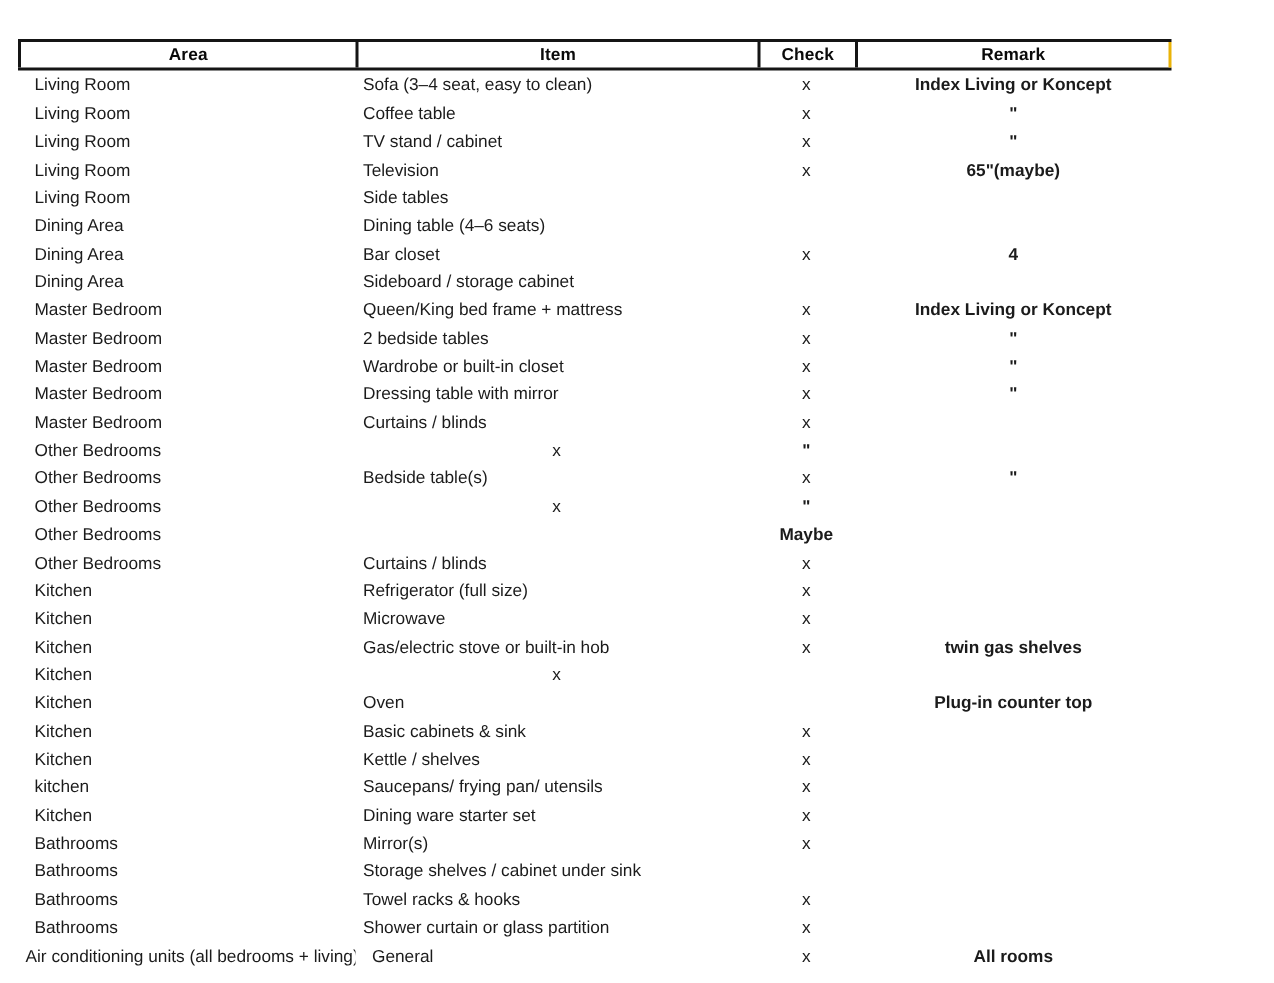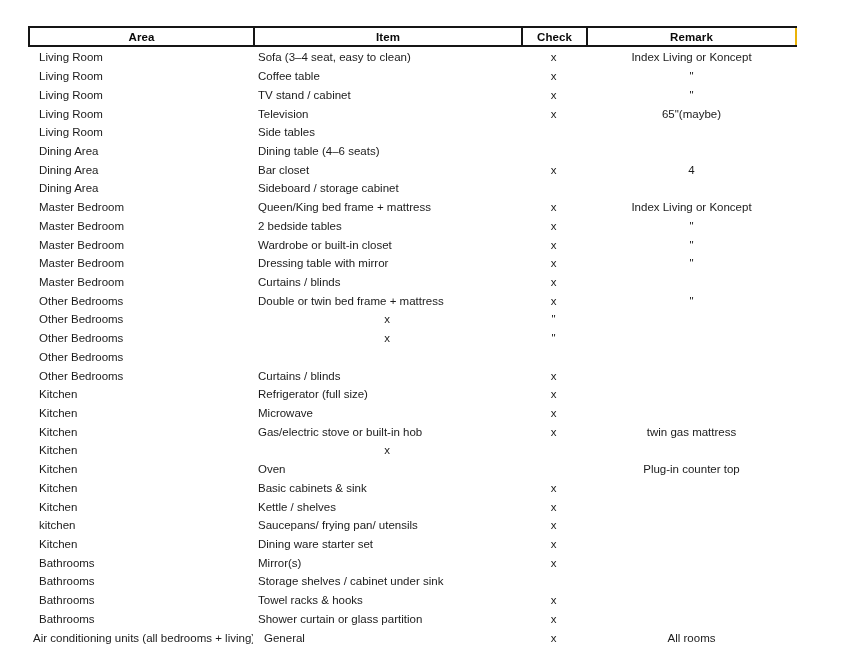--- a/index.html
+++ b/index.html
@@ -15,21 +15,21 @@
     font-family: "Liberation Sans", sans-serif;
     color: #1b1b1b;
   }
   .sheet {
     position: absolute;
     inset: 0;
     background: #ffffff;
   }
   .checklist-table {
     position: absolute;
-    left: 28px;
+    left: 12px;
     top: 26px;
     width: 769px;
   }
   .header-row {
     box-sizing: border-box;
     display: grid;
     grid-template-columns: 225px 268px 65px 211px;
     height: 21px;
     border-top: 2px solid #151515;
     border-bottom: 2px solid #151515;
@@ -70,20 +70,21 @@
     padding-left: 11px;
   }
   .cell.item {
     padding-left: 5px;
   }
   .cell.check {
     text-align: center;
   }
   .cell.remark {
     text-align: center;
+    font-weight: bold;
   }
 </style>
 </head>
 <body>
 
 <div class="sheet">
   <div class="checklist-table">
 
     <div class="header-row">
       <div class="header-cell">Area</div>
@@ -166,37 +167,38 @@
           <div class="cell remark">"</div>
         </div>
         <div class="row">
           <div class="cell area">Master Bedroom</div>
           <div class="cell item">Curtains / blinds</div>
           <div class="cell check">x</div>
           <div class="cell remark"></div>
         </div>
         <div class="row">
           <div class="cell area">Other Bedrooms</div>
-          <div class="cell item">Double or twin bed frame + mattress</div>
-          <div class="cell check">x</div>
-          <div class="cell remark">"</div>
-        </div>
-        <div class="row">
-          <div class="cell area">Other Bedrooms</div>
-          <div class="cell check">x</div>
-          <div class="cell remark">"</div>
-        </div>
-        <div class="row">
-          <div class="cell area">Other Bedrooms</div>
-          <div class="cell check">x</div>
-          <div class="cell remark">"</div>
-        </div>
-        <div class="row">
-          <div class="cell area">Other Bedrooms</div>
-          <div class="cell check"></div>
+          <div class="cell check">x</div>
+          <div class="cell remark">"</div>
+        </div>
+        <div class="row">
+          <div class="cell area">Other Bedrooms</div>
+          <div class="cell item">Bedside table(s)</div>
+          <div class="cell check">x</div>
+          <div class="cell remark">"</div>
+        </div>
+        <div class="row">
+          <div class="cell area">Other Bedrooms</div>
+          <div class="cell check">x</div>
+          <div class="cell remark">"</div>
+        </div>
+        <div class="row">
+          <div class="cell area">Other Bedrooms</div>
+          <div class="cell check"></div>
+          <div class="cell remark">Maybe</div>
         </div>
         <div class="row">
           <div class="cell area">Other Bedrooms</div>
           <div class="cell item">Curtains / blinds</div>
           <div class="cell check">x</div>
           <div class="cell remark"></div>
         </div>
         <div class="row">
           <div class="cell area">Kitchen</div>
           <div class="cell item">Refrigerator (full size)</div>
@@ -206,21 +208,21 @@
         <div class="row">
           <div class="cell area">Kitchen</div>
           <div class="cell item">Microwave</div>
           <div class="cell check">x</div>
           <div class="cell remark"></div>
         </div>
         <div class="row">
           <div class="cell area">Kitchen</div>
           <div class="cell item">Gas/electric stove or built-in hob</div>
           <div class="cell check">x</div>
-          <div class="cell remark">twin gas mattress</div>
+          <div class="cell remark">twin gas shelves</div>
         </div>
         <div class="row">
           <div class="cell area">Kitchen</div>
           <div class="cell check">x</div>
           <div class="cell remark"></div>
         </div>
         <div class="row">
           <div class="cell area">Kitchen</div>
           <div class="cell item">Oven</div>
           <div class="cell check"></div>

